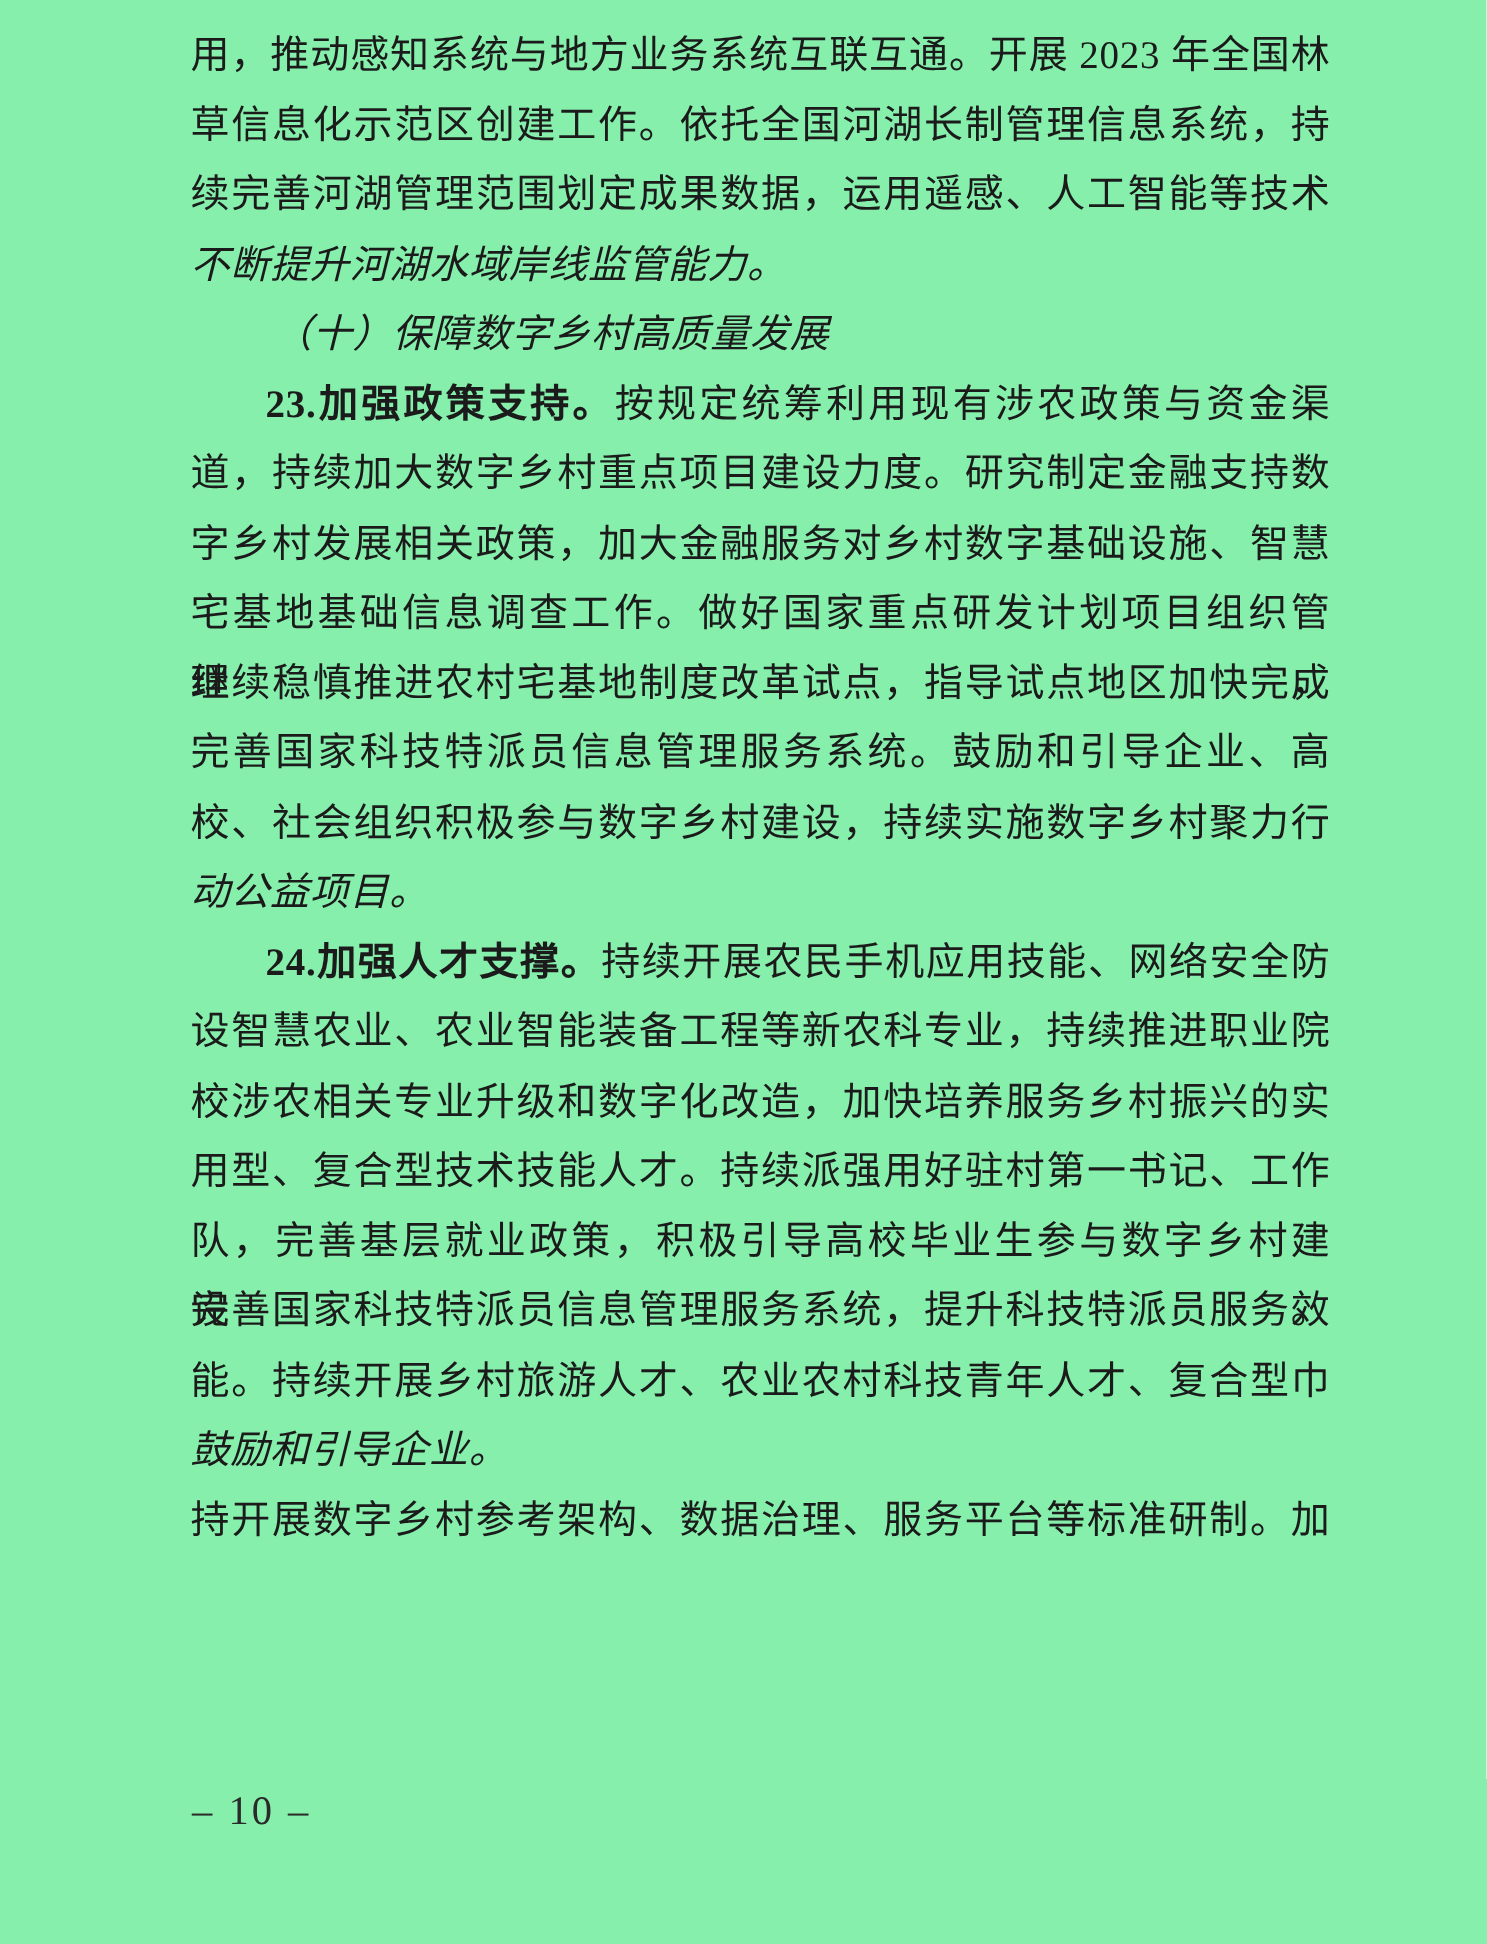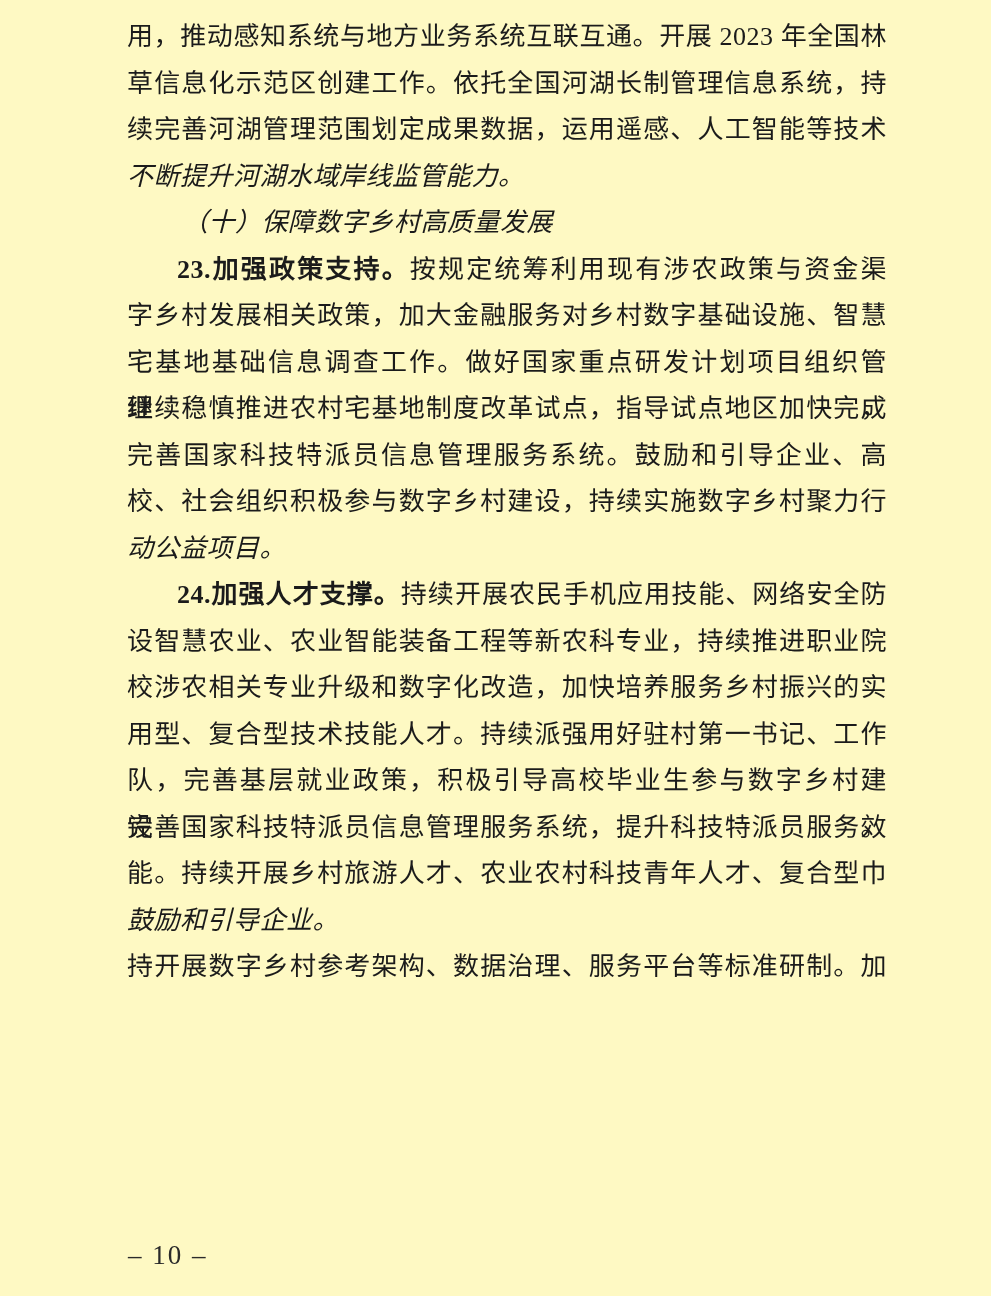--- a/index.html
+++ b/index.html
@@ -4,21 +4,21 @@
 <style>
   html, body {
     margin: 0;
     padding: 0;
     background: #ffffff;
   }
   .page {
     position: relative;
     width: 991px;
     height: 1296px;
-    background: #fef9c3;
+    background: #86efac;
     overflow: hidden;
     font-family: "Liberation Serif", "DejaVu Serif", serif;
     color: #1b1b1b;
   }
   .text-block {
     position: absolute;
     left: 127px;
     top: 14px;
     width: 760px;
   }
@@ -43,34 +43,34 @@
     font-weight: bold;
   }
   .page-number {
     position: absolute;
     left: 128px;
     top: 1190px;
     font-size: 27px;
     line-height: 34px;
     color: #2a2a2a;
     letter-spacing: 2px;
-    margin-top: 48px;
   }
 </style>
 </head>
 <body>
 
 <div class="page">
   <div class="text-block" id="lines-container">
       <div class="line justify"><span class="seg-bold"></span><span class="seg">用，推动感知系统与地方业务系统互联互通。开展 2023 年全国林</span></div>
       <div class="line justify"><span class="seg-bold"></span><span class="seg">草信息化示范区创建工作。依托全国河湖长制管理信息系统，持</span></div>
       <div class="line justify"><span class="seg-bold"></span><span class="seg">续完善河湖管理范围划定成果数据，运用遥感、人工智能等技术</span></div>
       <div class="line left"><span class="seg-bold"></span><span class="seg">不断提升河湖水域岸线监管能力。</span></div>
       <div class="line left" style="padding-left: 55px;"><span class="seg-bold"></span><span class="seg">（十）保障数字乡村高质量发展</span></div>
       <div class="line justify" style="padding-left: 50px;"><span class="seg-bold">23.加强政策支持。</span><span class="seg">按规定统筹利用现有涉农政策与资金渠</span></div>
+      <div class="line justify"><span class="seg-bold"></span><span class="seg">道，持续加大数字乡村重点项目建设力度。研究制定金融支持数</span></div>
       <div class="line justify"><span class="seg-bold"></span><span class="seg">字乡村发展相关政策，加大金融服务对乡村数字基础设施、智慧</span></div>
       <div class="line justify"><span class="seg-bold"></span><span class="seg">宅基地基础信息调查工作。做好国家重点研发计划项目组织管理，</span></div>
       <div class="line justify"><span class="seg-bold"></span><span class="seg">继续稳慎推进农村宅基地制度改革试点，指导试点地区加快完成</span></div>
       <div class="line justify"><span class="seg-bold"></span><span class="seg">完善国家科技特派员信息管理服务系统。鼓励和引导企业、高</span></div>
       <div class="line justify"><span class="seg-bold"></span><span class="seg">校、社会组织积极参与数字乡村建设，持续实施数字乡村聚力行</span></div>
       <div class="line left"><span class="seg-bold"></span><span class="seg">动公益项目。</span></div>
       <div class="line justify" style="padding-left: 50px;"><span class="seg-bold">24.加强人才支撑。</span><span class="seg">持续开展农民手机应用技能、网络安全防</span></div>
       <div class="line justify"><span class="seg-bold"></span><span class="seg">设智慧农业、农业智能装备工程等新农科专业，持续推进职业院</span></div>
       <div class="line justify"><span class="seg-bold"></span><span class="seg">校涉农相关专业升级和数字化改造，加快培养服务乡村振兴的实</span></div>
       <div class="line justify"><span class="seg-bold"></span><span class="seg">用型、复合型技术技能人才。持续派强用好驻村第一书记、工作</span></div>

